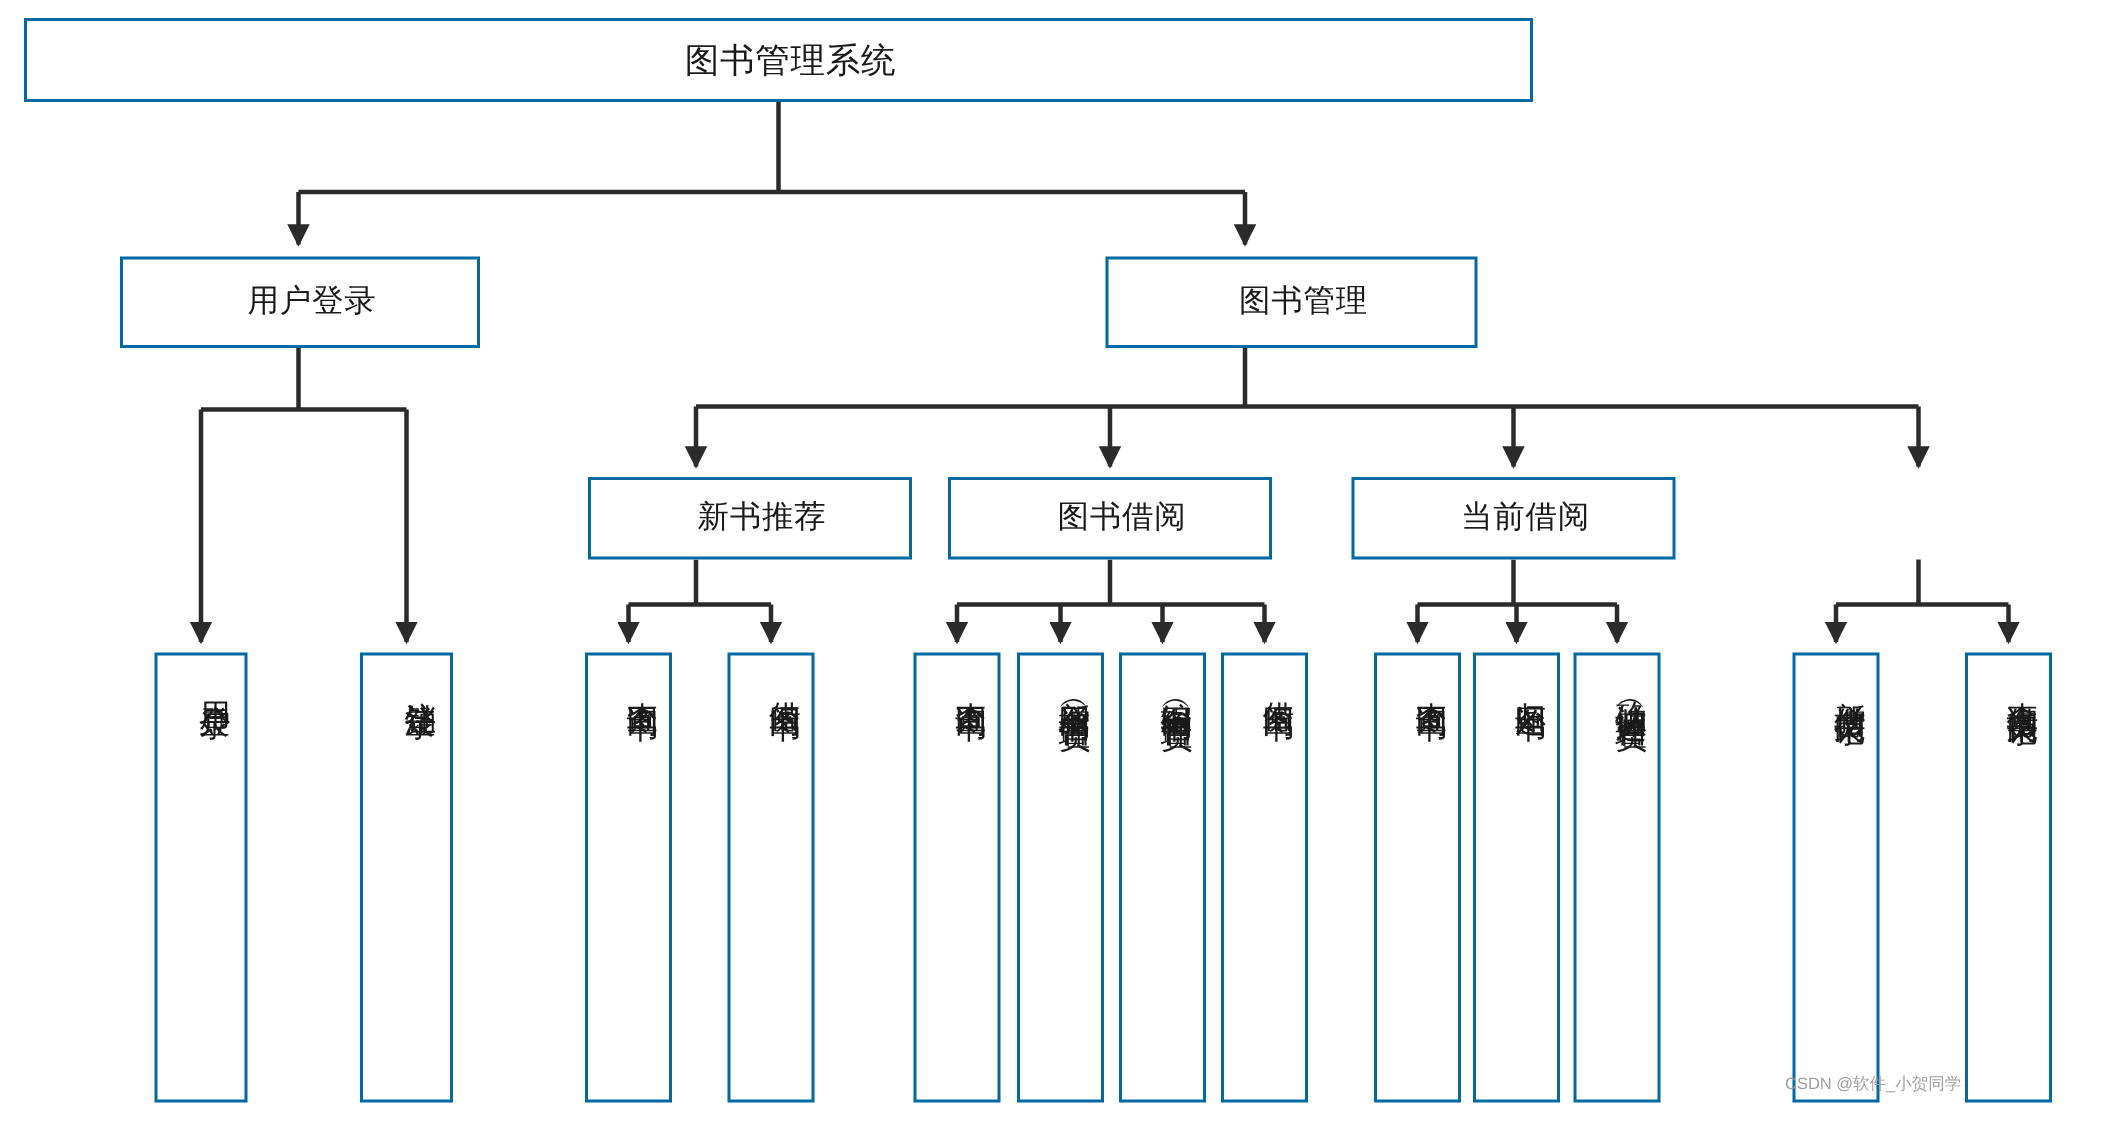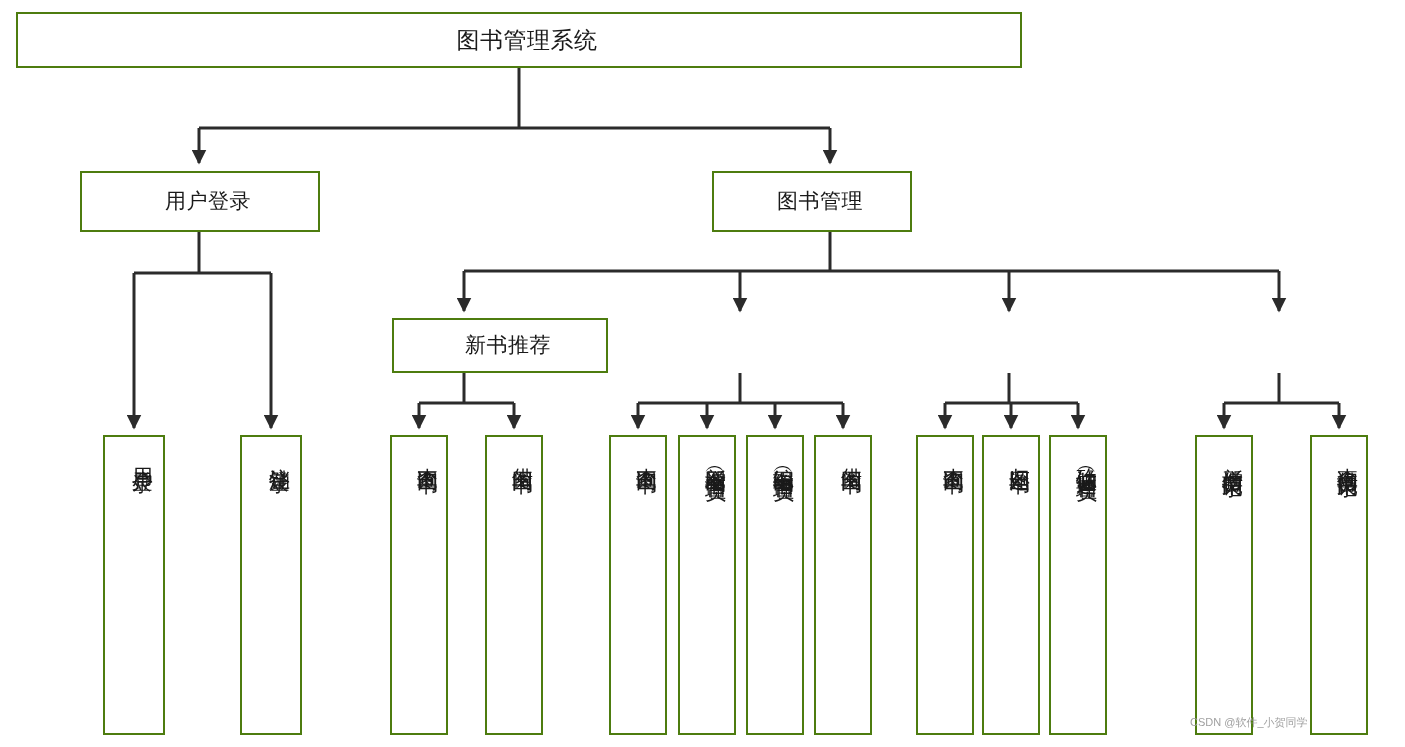--- a/index.html
+++ b/index.html
@@ -22,21 +22,21 @@
     left: 0;
     top: 0;
     width: 1405px;
     height: 747px;
     pointer-events: none;
   }
   .node {
     position: absolute;
     box-sizing: border-box;
     background: #ffffff;
-    border: 2px solid #4d7c0f;
+    border: 2px solid #0369a1;
     display: flex;
     align-items: center;
     justify-content: center;
     color: #1a1a1a;
     padding-left: 16px;
   }
   .node .label {
     display: block;
     text-align: center;
     line-height: 1.05;
@@ -124,26 +124,32 @@
     </g>
   </svg>
 
   <div class="node horizontal" id="root-node" style="left:16px; top:12px; width:1006px; height:56px;">
     <span class="label">图书管理系统</span>
   </div>
 
   <div class="node horizontal" style="left:80px; top:171px; width:240px; height:61px;">
     <span class="label">用户登录</span>
   </div>
-  <div class="node horizontal" style="left:712px; top:171px; width:200px; height:61px;">
+  <div class="node horizontal" style="left:737px; top:171px; width:248px; height:61px;">
     <span class="label">图书管理</span>
   </div>
 
   <div class="node horizontal" style="left:362px; top:318px; width:216px; height:55px;margin-left:30px;">
     <span class="label">新书推荐</span>
+  </div>
+  <div class="node horizontal" style="left:632px; top:318px; width:216px; height:55px;">
+    <span class="label">图书借阅</span>
+  </div>
+  <div class="node horizontal" style="left:901px; top:318px; width:216px; height:55px;">
+    <span class="label">当前借阅</span>
   </div>
 
   <div class="node vertical" style="left:103px; top:435px; width:62px; height:300px;">
     <span class="label">用户登录</span>
   </div>
   <div class="node vertical" style="left:240px; top:435px; width:62px; height:300px;">
     <span class="label">注销登录</span>
   </div>
 
   <div class="node vertical" style="left:390px; top:435px; width:58px; height:300px;">

